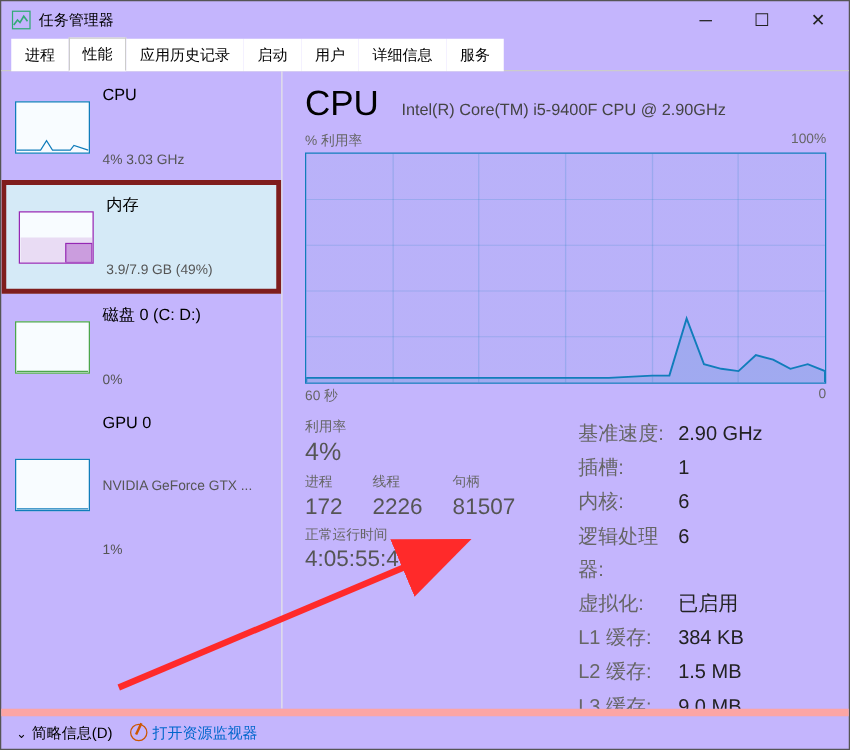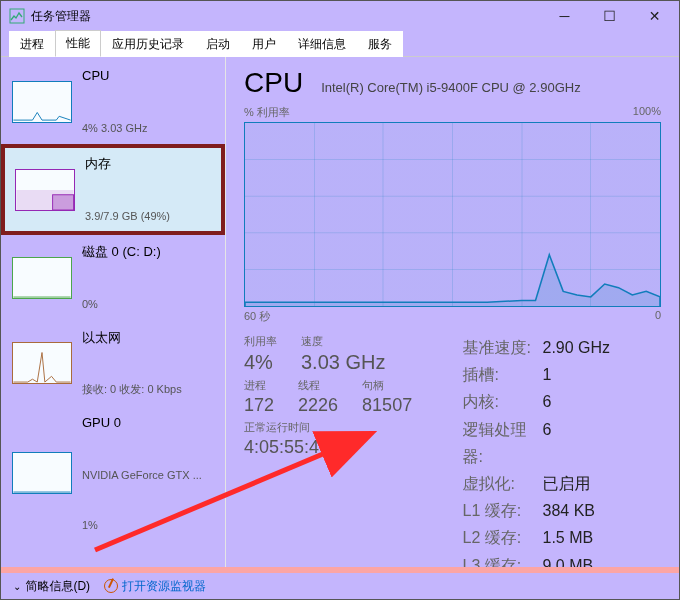--- a/index.html
+++ b/index.html
@@ -117,31 +117,20 @@
       </div>
       <div class="side-item">
         <div class="thumb disk">
             <svg viewBox="0 0 60 42">
               <line x1="0" y1="41" x2="60" y2="41" stroke="#4ca64c" stroke-width="1"></line>
             </svg>
           </div>
         <div class="labels">
             <span class="name">磁盘 0 (C: D:)</span>
             <span class="sub">0%</span>
-          </div>
-      </div>
-      <div class="side-item">
-        <div class="thumb eth">
-            <svg viewBox="0 0 60 42">
-              <polyline points="0,41 15,41 20,38 25,41 30,10 33,41 40,35 45,41 60,41" fill="none" stroke="#a96b3c" stroke-width="1"></polyline>
-            </svg>
-          </div>
-        <div class="labels">
-            <span class="name">以太网</span>
-            <span class="sub">接收: 0 收发: 0 Kbps</span>
           </div>
       </div>
       <div class="side-item">
         <div class="thumb gpu">
             <svg viewBox="0 0 60 42">
               <line x1="0" y1="41" x2="60" y2="41" stroke="#117dbb" stroke-width="1"></line>
             </svg>
           </div>
         <div class="labels">
             <span class="name">GPU 0</span>
@@ -181,24 +170,20 @@
         <span>0</span>
       </div>
 
       <div class="stats">
         <div class="stats-left">
           <div class="stat-row">
             <div class="stat-col">
                 <div class="lbl">利用率</div>
                 <div class="val">4%</div>
               </div>
-            <div class="stat-col">
-                <div class="lbl">速度</div>
-                <div class="val">3.03 GHz</div>
-              </div>
           </div>
           <div class="stat-row">
             <div class="stat-col">
                 <div class="lbl">进程</div>
                 <div class="val sm">172</div>
               </div>
             <div class="stat-col">
                 <div class="lbl">线程</div>
                 <div class="val sm">2226</div>
               </div>

